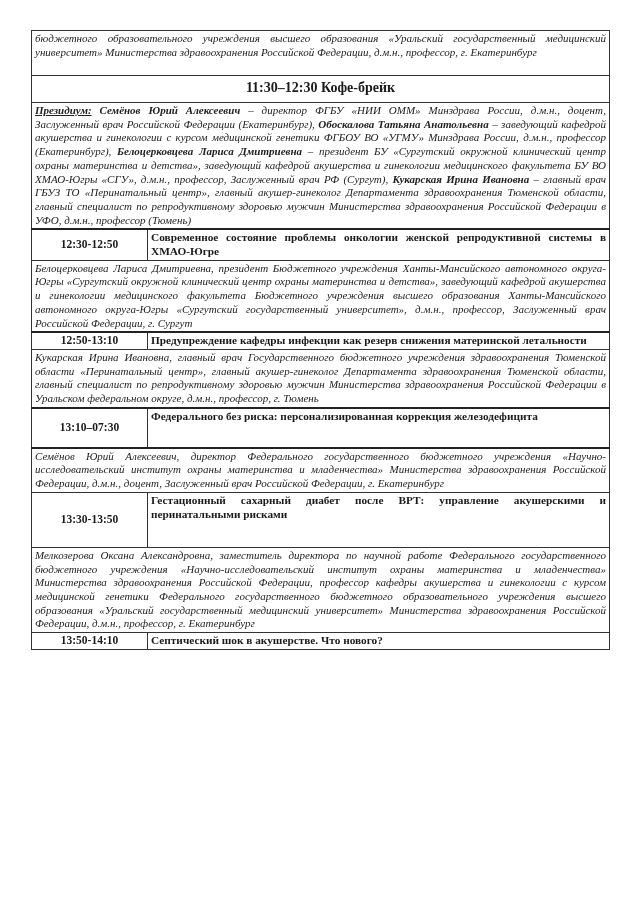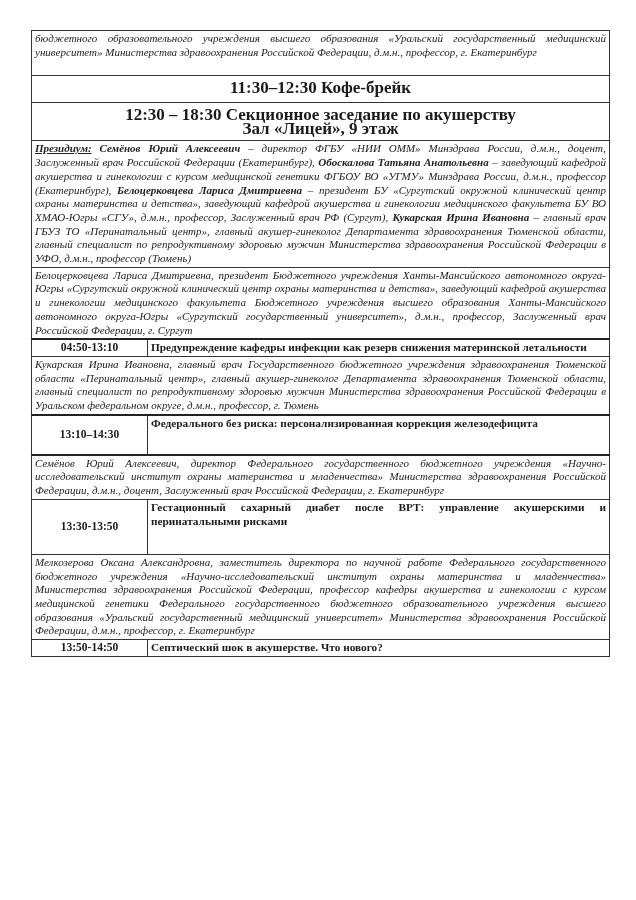--- a/index.html
+++ b/index.html
@@ -4,21 +4,21 @@
 <style>
   html, body { margin: 0; padding: 0; background: #ffffff; }
   body { width: 636px; height: 900px; position: relative; overflow: hidden; font-family: "Liberation Serif", "DejaVu Serif", serif; color: #1a1a1a; }
   .page { position: absolute; left: 31px; top: 30px; width: 609px; }
   table { border-collapse: collapse; width: 579px; table-layout: fixed; }
   td { border: 1px solid #333; padding: 1px 3px; vertical-align: top; font-size: 11px; line-height: 13.7px; }
   td.desc { font-style: italic; text-align: justify; text-align-last: left; color: #222; }
   td.time { width: 116px; font-weight: bold; text-align: center; vertical-align: middle; font-size: 11.5px; }
   td.topic { font-weight: bold; text-align: justify; font-size: 11.3px; }
   td.topic.plain { font-weight: normal; }
-  td.center-head { font-weight: bold; text-align: center; padding: 5px 3px; font-size: 17px; }
+  td.center-head { font-weight: bold; text-align: center; padding: 5px 3px; font-size: 14px; }
   td.thick-top { border-top: 2px solid #222; }
   .b { font-weight: bold; }
   .u { text-decoration: underline; font-weight: bold; }
   .line { display: block; }
 </style>
 </head>
 <body>
 
 <div class="page">
   <table>
@@ -30,58 +30,56 @@
     <tbody>
         <tr>
       <td class="desc" colspan="2" style="height:42px">бюджетного образовательного учреждения высшего образования «Уральский государственный медицинский университет» Министерства здравоохранения Российской Федерации, д.м.н., профессор, г. Екатеринбург</td>
     </tr>
 
 
     <tr>
       <td class="center-head" colspan="2" style="height:16px">11:30–12:30 Кофе-брейк</td>
     </tr>
 
-    <tr>
-      <td class="center-head" colspan="2">
-        <span class="line">12:30 – 18:30 Секционное заседание по акушерству</span>
-        <span class="line">Зал «Лицей», 9 этаж</span>
-      </td>
-    </tr>
 
     <tr>
       <td class="desc" colspan="2"><span class="u">Президиум:</span> <span class="b">Семёнов Юрий Алексеевич</span><span> – директор ФГБУ «НИИ ОММ» Минздрава России, д.м.н., доцент, Заслуженный врач Российской Федерации (Екатеринбург), </span><span class="b">Обоскалова Татьяна Анатольевна</span><span> – заведующий кафедрой акушерства и гинекологии с курсом медицинской генетики ФГБОУ ВО «УГМУ» Минздрава России, д.м.н., профессор (Екатеринбург), </span><span class="b">Белоцерковцева Лариса Дмитриевна</span><span> – президент БУ «Сургутский окружной клинический центр охраны материнства и детства», заведующий кафедрой акушерства и гинекологии медицинского факультета БУ ВО ХМАО-Югры «СГУ», д.м.н., профессор, Заслуженный врач РФ (Сургут), </span><span class="b">Кукарская Ирина Ивановна</span><span> – главный врач ГБУЗ ТО «Перинатальный центр», главный акушер-гинеколог Департамента здравоохранения Тюменской области, главный специалист по репродуктивному здоровью мужчин Министерства здравоохранения Российской Федерации в УФО, д.м.н., профессор (Тюмень)</span></td>
     </tr>
 
     <tr>
+      <td class="time thick-top">12:30-12:50</td>
+      <td class="topic thick-top">Современное состояние проблемы онкологии женской репродуктивной системы в ХМАО-Югре</td>
+    </tr>
+    <tr>
       <td class="desc" colspan="2">Белоцерковцева Лариса Дмитриевна, президент Бюджетного учреждения Ханты-Мансийского автономного округа-Югры «Сургутский окружной клинический центр охраны материнства и детства», заведующий кафедрой акушерства и гинекологии медицинского факультета Бюджетного учреждения высшего образования Ханты-Мансийского автономного округа-Югры «Сургутский государственный университет», д.м.н., профессор, Заслуженный врач Российской Федерации, г. Сургут</td>
     </tr>
 
     <tr>
-      <td class="time thick-top">04:50-13:10</td>
+      <td class="time thick-top">12:50-13:10</td>
       <td class="topic thick-top">Предупреждение кафедры инфекции как резерв снижения материнской летальности</td>
     </tr>
     <tr>
       <td class="desc" colspan="2">Кукарская Ирина Ивановна, главный врач Государственного бюджетного учреждения здравоохранения Тюменской области «Перинатальный центр», главный акушер-гинеколог Департамента здравоохранения Тюменской области, главный специалист по репродуктивному здоровью мужчин Министерства здравоохранения Российской Федерации в Уральском федеральном округе, д.м.н., профессор, г. Тюмень</td>
     </tr>
 
     <tr>
-      <td class="time thick-top" style="height:36px">13:10–14:30</td>
+      <td class="time thick-top" style="height:36px">13:10–07:30</td>
       <td class="topic thick-top">Федерального без риска: персонализированная коррекция железодефицита</td>
     </tr>
     <tr>
       <td class="desc thick-top" colspan="2">Семёнов Юрий Алексеевич, директор Федерального государственного бюджетного учреждения «Научно-исследовательский институт охраны материнства и младенчества» Министерства здравоохранения Российской Федерации, д.м.н., доцент, Заслуженный врач Российской Федерации, г. Екатеринбург</td>
     </tr>
 
     <tr>
       <td class="time" style="height:52px">13:30-13:50</td>
       <td class="topic">Гестационный сахарный диабет после ВРТ: управление акушерскими и перинатальными рисками</td>
     </tr>
     <tr>
       <td class="desc" colspan="2">Мелкозерова Оксана Александровна, заместитель директора по научной работе Федерального государственного бюджетного учреждения «Научно-исследовательский институт охраны материнства и младенчества» Министерства здравоохранения Российской Федерации, профессор кафедры акушерства и гинекологии с курсом медицинской генетики Федерального государственного бюджетного образовательного учреждения высшего образования «Уральский государственный медицинский университет» Министерства здравоохранения Российской Федерации, д.м.н., профессор, г. Екатеринбург</td>
     </tr>
 
     <tr>
-      <td class="time">13:50-14:50</td>
+      <td class="time">13:50-14:10</td>
       <td class="topic">Септический шок в акушерстве. Что нового?</td>
     </tr>
   </tbody>
     </table>
 </div>
 
 </body></html>

